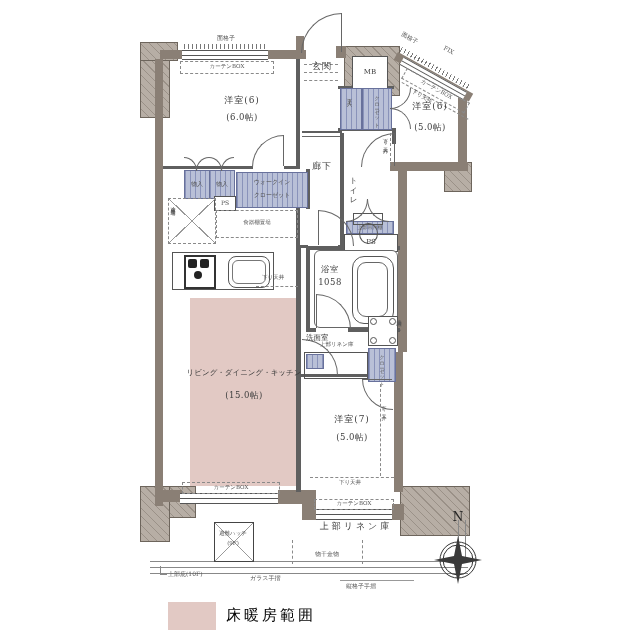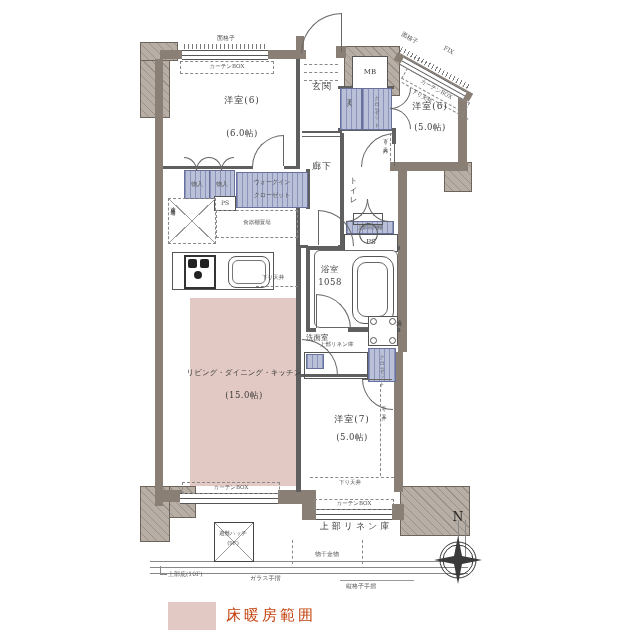--- a/index.html
+++ b/index.html
@@ -35,21 +35,21 @@
   .cx{transform:translateX(-50%)}
   .v{writing-mode:vertical-rl;text-orientation:upright;letter-spacing:1px}
   .f9{font-size:9px;letter-spacing:1px}
   .f85{font-size:8.5px;letter-spacing:.5px}
   .f75{font-size:7.5px}
   .f7{font-size:7px}
   .f6{font-size:6px;color:#555}
   .f55{font-size:5.5px;color:#555}
   .f5{font-size:5px;color:#555}
   .rot29{transform:rotate(29deg);transform-origin:0 0}
-  .legend-lbl{font-size:15px;letter-spacing:3px;color:#c2410c}
+  .legend-lbl{font-size:15px;letter-spacing:3px;color:#000000}
   svg{display:block}
 </style>
 </head>
 <body>
 
 <div class="plan">
 
   <div class="pink" style="left:190px;top:298px;width:108px;height:188px"></div>
 
   <div class="hatch" style="left:140px;top:42px;width:28px;height:74px"></div>
@@ -226,28 +226,28 @@
 
   <div class="rail" style="left:150px;top:561px;width:318px;height:11px"></div>
   <div class="abs" style="left:458px;top:520px;width:6px;height:42px;border-left:1px solid #888;border-right:1px solid #888"></div>
   <div class="abs xbox" style="left:214px;top:522px;width:38px;height:38px;border:1px solid #444"></div>
   <div class="dline-v" style="left:292px;top:540px;height:24px"></div>
   <div class="dline-v" style="left:362px;top:540px;height:24px"></div>
   <div class="abs" style="left:160px;top:566px;width:6px;height:8px;border-left:1px solid #888;border-bottom:1px solid #888"></div>
   <div class="line-h" style="left:340px;top:580px;width:74px;background:#999"></div>
 
   <span class="lbl f9 cx" style="left:242px;top:94px">洋室(6)</span>
-  <span class="lbl f85 cx" style="left:242px;top:128px">(6.0帖)</span>
+  <span class="lbl f85 cx" style="left:242px;top:112px">(6.0帖)</span>
   <span class="lbl f9 cx" style="left:430px;top:100px">洋室(6)</span>
   <span class="lbl f85 cx" style="left:430px;top:122px">(5.0帖)</span>
   <span class="lbl f9 cx" style="left:352px;top:413px">洋室(7)</span>
   <span class="lbl f85 cx" style="left:352px;top:432px">(5.0帖)</span>
   <span class="lbl f75 cx" style="left:244px;top:368px">リビング・ダイニング・キッチン</span>
   <span class="lbl f85 cx" style="left:244px;top:390px">(15.0帖)</span>
-  <span class="lbl f9 cx" style="left:322px;top:80px">玄関</span>
+  <span class="lbl f9 cx" style="left:322px;top:60px">玄関</span>
   <span class="lbl f9 cx" style="left:322px;top:160px">廊下</span>
   <span class="lbl f75 v" style="left:348px;top:172px">トイレ</span>
   <span class="lbl f85 cx" style="left:330px;top:264px">浴室</span>
   <span class="lbl f85 cx" style="left:330px;top:277px">1058</span>
   <span class="lbl f75" style="left:306px;top:333px">洗面室</span>
   <span class="lbl f9 cx" style="left:356px;top:520px;letter-spacing:3px">上部リネン庫</span>
 
   <span class="lbl f6 cx" style="left:226px;top:34px">面格子</span>
   <span class="lbl f6 rot29" style="left:404px;top:30px">面格子</span>
   <span class="lbl f6 rot29" style="left:446px;top:44px">FIX</span>

